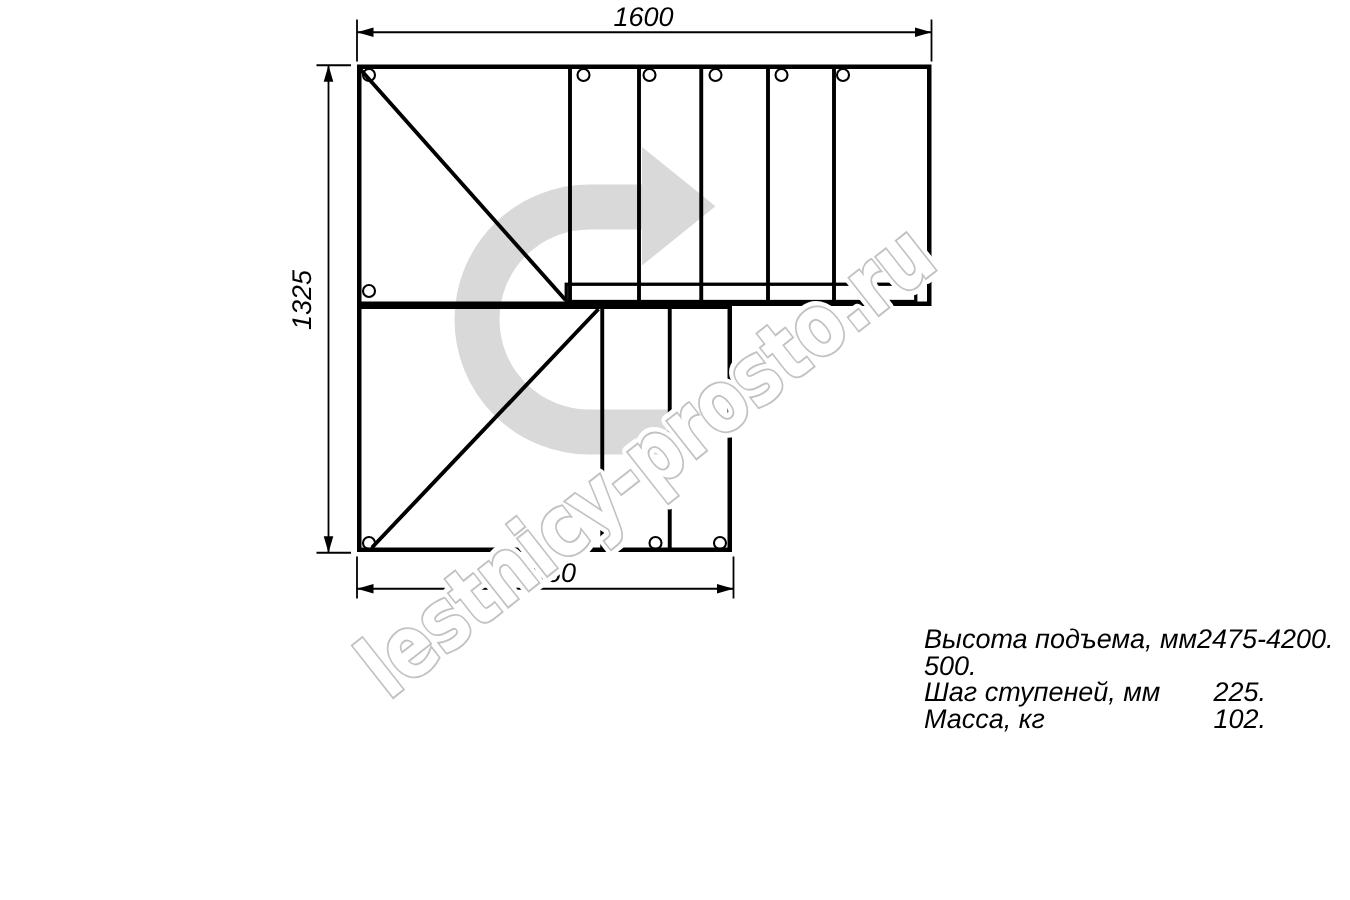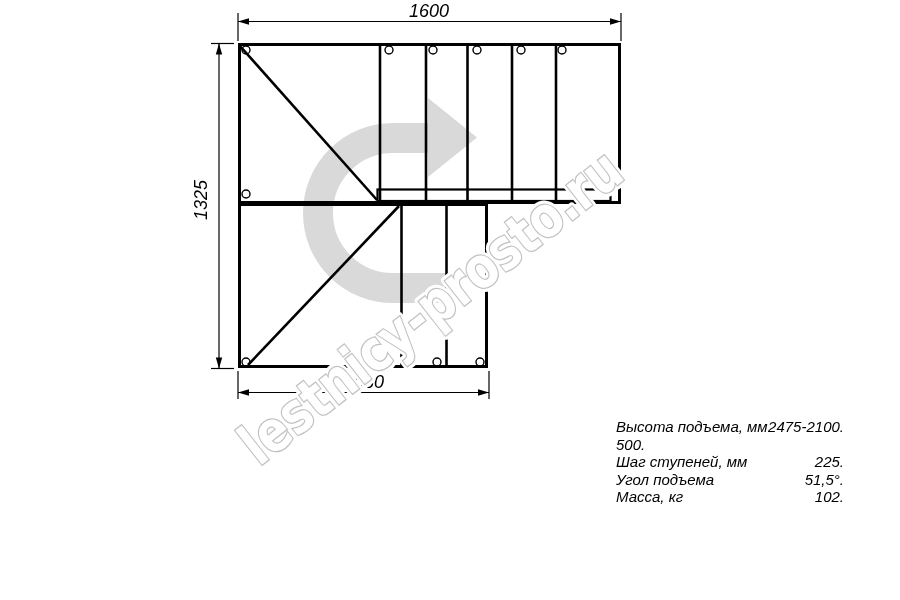--- a/index.html
+++ b/index.html
@@ -4,21 +4,21 @@
 <style>
   html,body{margin:0;padding:0;background:#ffffff;}
   #canvas{position:relative;width:888px;height:600px;background:#ffffff;overflow:hidden;
           font-family:"Liberation Sans", sans-serif;}
   #drawing{position:absolute;left:0;top:0;}
   .dim-text{font-family:"Liberation Sans", sans-serif;font-style:italic;font-size:18px;fill:#000;}
   .wm-text{font-family:"DejaVu Sans", sans-serif;font-weight:bold;font-size:57px;}
   .wm-halo{fill:none;stroke:#ffffff;stroke-width:9;stroke-linejoin:round;}
   .wm-main{fill:#ffffff;stroke-width:2.6;paint-order:stroke fill;}
   #specs{position:absolute;left:616px;top:418px;width:228px;
-         font-style:italic;font-size:15px;line-height:17.6px;color:#000;}
+         font-style:italic;font-size:18px;line-height:17.6px;color:#000;}
   .spec-row{display:flex;justify-content:space-between;white-space:nowrap;}
   .spec-label{text-align:left;}
   .spec-value{text-align:right;}
 </style>
 </head>
 <body>
 
 <div id="canvas">
 
   <svg id="drawing" width="900" height="600" viewBox="0 0 900 600">
@@ -89,32 +89,28 @@
 
     <g>
       <text class="wm-text wm-halo" transform="translate(259,467) rotate(-38.2)" textLength="468" lengthAdjust="spacingAndGlyphs">lestnicy-prosto.ru</text>
       <text class="wm-text wm-main" transform="translate(259,467) rotate(-38.2)" textLength="468" lengthAdjust="spacingAndGlyphs" stroke="#c2c2c2">lestnicy-prosto.ru</text>
     </g>
   </svg>
 
   <div id="specs">
     <div class="spec-row">
       <span class="spec-label">Высота подъема, мм</span>
-      <span class="spec-value">2475-2100.</span>
+      <span class="spec-value">2475-4200.</span>
     </div>
     <div class="spec-row">
       <span class="spec-value">500.</span>
     </div>
     <div class="spec-row">
       <span class="spec-label">Шаг ступеней, мм</span>
       <span class="spec-value">225.</span>
-    </div>
-    <div class="spec-row">
-      <span class="spec-label">Угол подъема</span>
-      <span class="spec-value">51,5°.</span>
     </div>
     <div class="spec-row">
       <span class="spec-label">Масса, кг</span>
       <span class="spec-value">102.</span>
     </div>
   </div>
 
 </div>
 
 </body></html>

